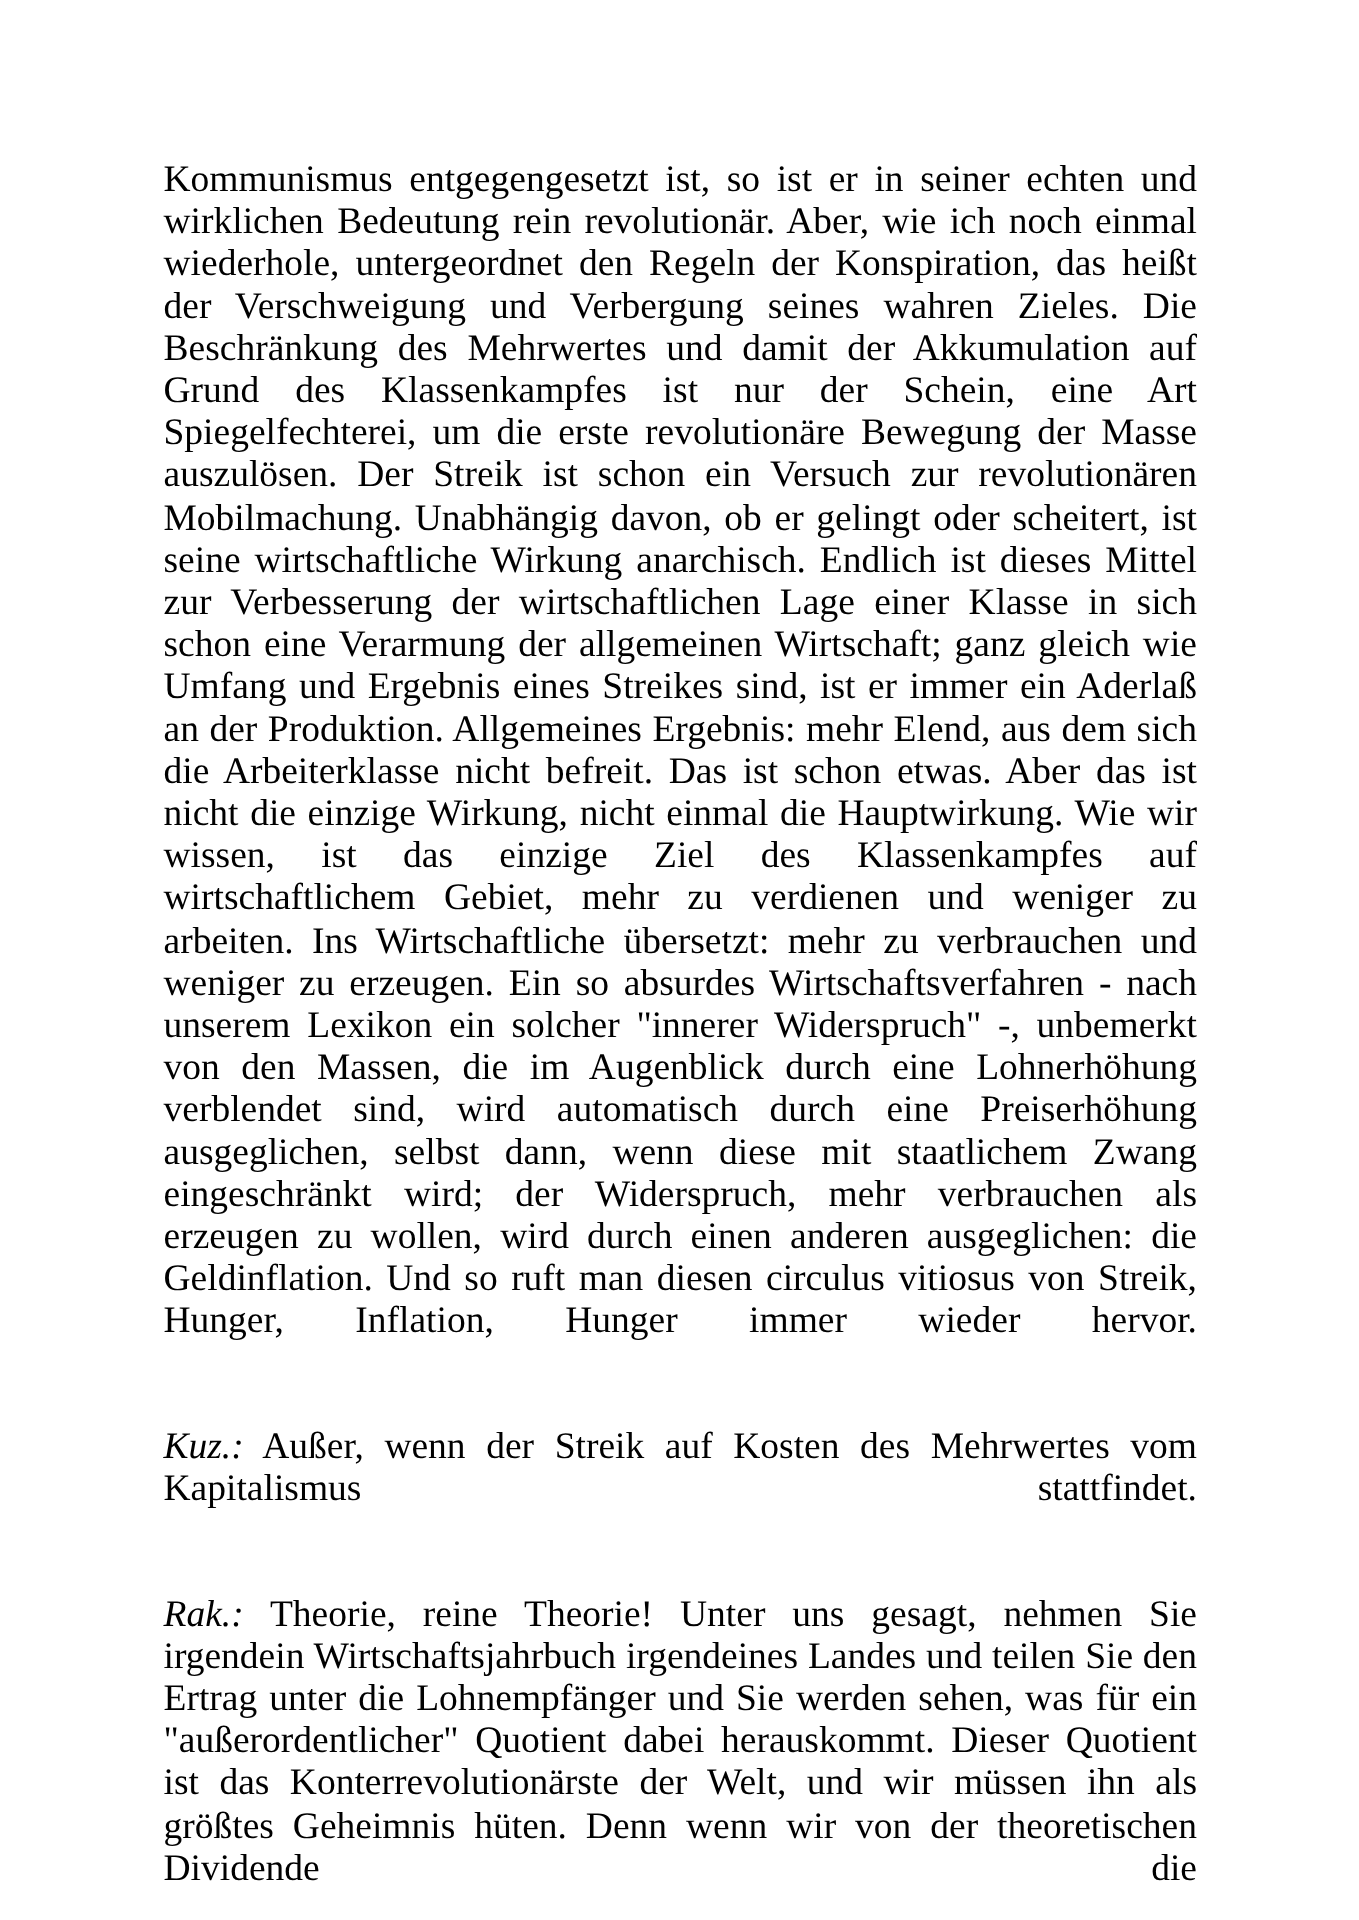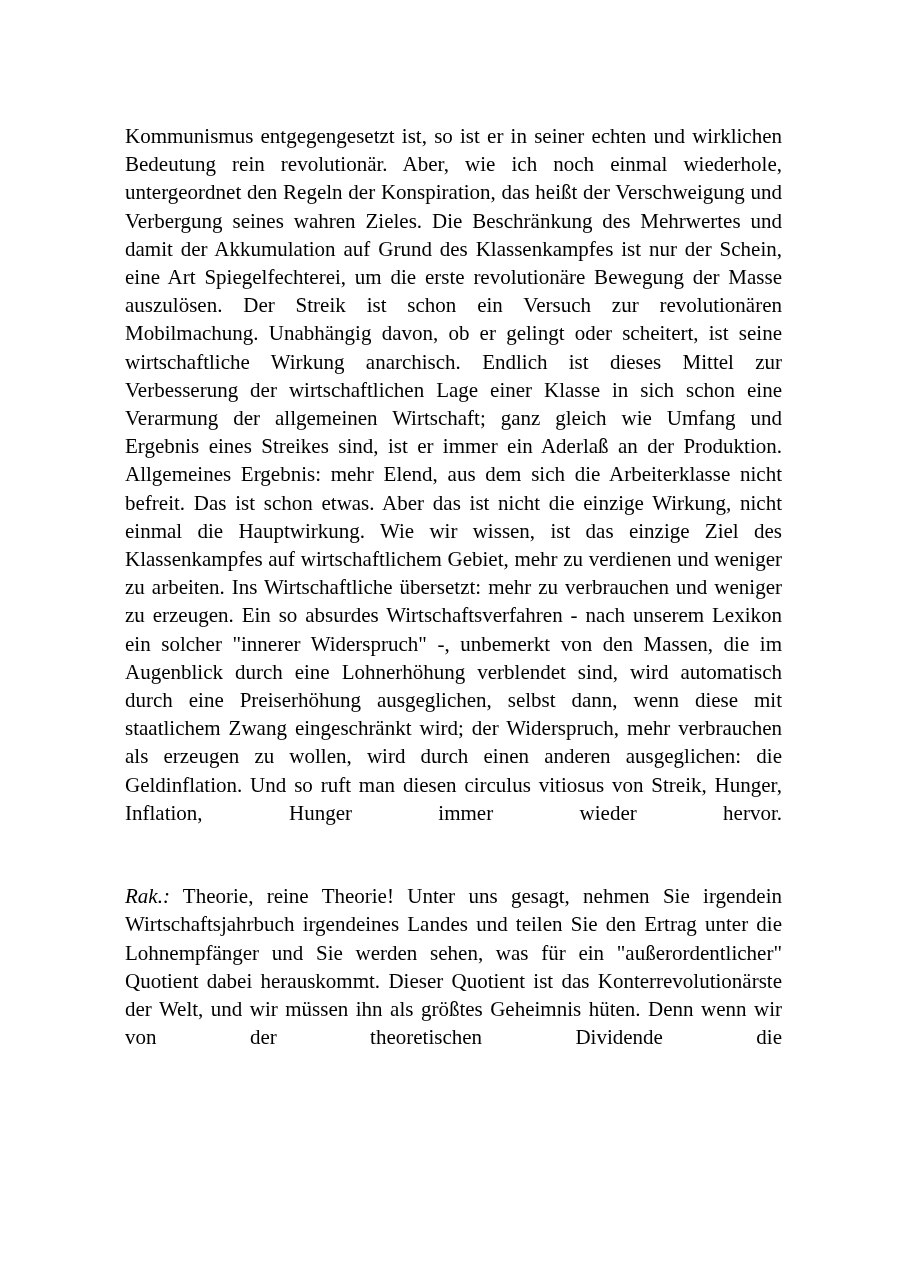--- a/index.html
+++ b/index.html
@@ -22,23 +22,23 @@
     background: #ffffff;
     box-sizing: border-box;
   }
   .text-column {
     position: absolute;
     left: 109px;
     top: 106px;
     width: 689px;
   }
   p.para {
-    margin: 16px;
+    margin: 0;
     padding: 0;
-    font-size: 21px;
+    font-size: 25px;
     line-height: 28.2px;
     text-align: justify;
     text-justify: inter-word;
     word-spacing: 0.1px;
     hyphens: none;
     -webkit-hyphens: none;
   }
   p.para + p.para {
     margin-top: 27px;
   }
@@ -56,17 +56,18 @@
   }
 </style>
 </head>
 <body>
 
 <div class="page">
   <div class="text-column">
 
     <p class="para"><span class="body-run">Kommunismus entgegengesetzt ist, so ist er in seiner echten und wirklichen Bedeutung rein revolutionär. Aber, wie ich noch einmal wiederhole, untergeordnet den Regeln der Konspiration, das heißt der Verschweigung und Verbergung seines wahren Zieles. Die Beschränkung des Mehrwertes und damit der Akkumulation auf Grund des Klassenkampfes ist nur der Schein, eine Art Spiegelfechterei, um die erste revolutionäre Bewegung der Masse auszulösen. Der Streik ist schon ein Versuch zur revolutionären Mobilmachung. Unabhängig davon, ob er gelingt oder scheitert, ist seine wirtschaftliche Wirkung anarchisch. Endlich ist dieses Mittel zur Verbesserung der wirtschaftlichen Lage einer Klasse in sich schon eine Verarmung der allgemeinen Wirtschaft; ganz gleich wie Umfang und Ergebnis eines Streikes sind, ist er immer ein Aderlaß an der Produktion. Allgemeines Ergebnis: mehr Elend, aus dem sich die Arbeiterklasse nicht befreit. Das ist schon etwas. Aber das ist nicht die einzige Wirkung, nicht einmal die Hauptwirkung. Wie wir wissen, ist das einzige Ziel des Klassenkampfes auf wirtschaftlichem Gebiet, mehr zu verdienen und weniger zu arbeiten. Ins Wirtschaftliche übersetzt: mehr zu verbrauchen und weniger zu erzeugen. Ein so absurdes Wirtschaftsverfahren - nach unserem Lexikon ein solcher "innerer Widerspruch" -, unbemerkt von den Massen, die im Augenblick durch eine Lohnerhöhung verblendet sind, wird automatisch durch eine Preiserhöhung ausgeglichen, selbst dann, wenn diese mit staatlichem Zwang eingeschränkt wird; der Widerspruch, mehr verbrauchen als erzeugen zu wollen, wird durch einen anderen ausgeglichen: die Geldinflation. Und so ruft man diesen circulus vitiosus von Streik, Hunger, Inflation, Hunger immer wieder hervor.</span></p>
 
+    <p class="para"><span class="speaker">Kuz.:</span><span class="body-run"> Außer, wenn der Streik auf Kosten des Mehrwertes vom Kapitalismus stattfindet.</span></p>
 
     <p class="para"><span class="speaker">Rak.:</span><span class="body-run"> Theorie, reine Theorie! Unter uns gesagt, nehmen Sie irgendein Wirtschaftsjahrbuch irgendeines Landes und teilen Sie den Ertrag unter die Lohnempfänger und Sie werden sehen, was für ein "außerordentlicher" Quotient dabei herauskommt. Dieser Quotient ist das Konterrevolutionärste der Welt, und wir müssen ihn als größtes Geheimnis hüten. Denn wenn wir von der theoretischen Dividende die</span></p>
 
   </div>
 </div>
 
 </body></html>

